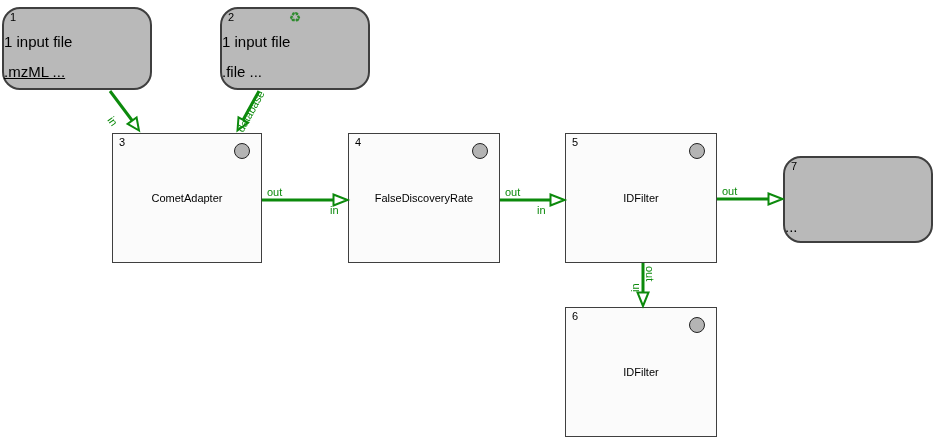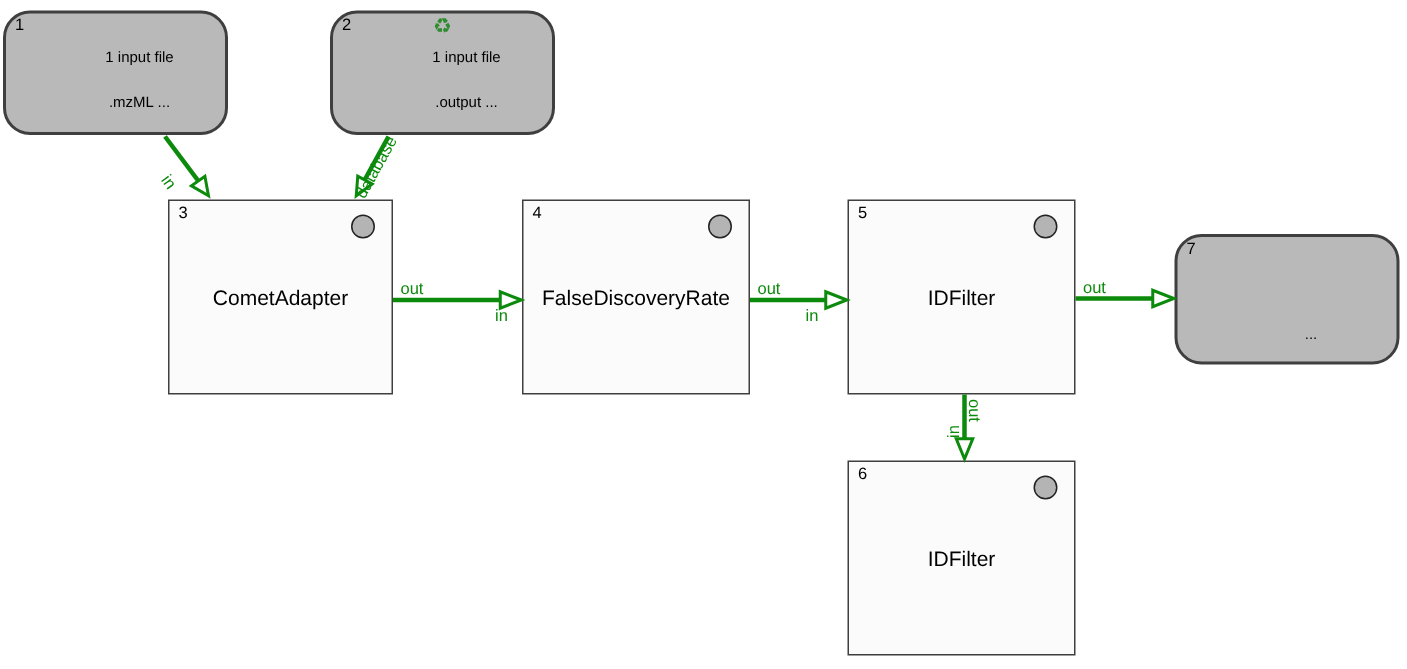--- a/index.html
+++ b/index.html
@@ -14,25 +14,25 @@
     border-radius:18px;
   }
   .node-tool {
     background:var(--node_light_fill,#fbfbfb);
     border:1.5px solid var(--node_border,#3f3f3f);
   }
   .node-num {
     position:absolute; top:2px; left:6px;
     font-size:11px; color:#000;
   }
-  .io-line { position:absolute; left:16px; width:100%; text-align:center;
-    font-size:10px; color:#000; }
+  .io-line { position:absolute; left:0; width:100%; 
+    font-size:15px; color:#000; }
   .tool-label {
     position:absolute; inset:0; display:flex; align-items:center; justify-content:center;
-    font-size:14px; color:#000;
+    font-size:11px; color:#000;
   }
   .status-circle {
     position:absolute; top:9px; right:11px; width:16px; height:16px;
     border-radius:50%; background:var(--circle_fill,#b4b4b4);
     border:1.5px solid #222; box-sizing:border-box;
   }
   .recycle {
     position:absolute; top:1px; left:50%; transform:translateX(-50%);
     font-size:14px; line-height:14px; color:var(--recycle_green,#2e8b2e);
   }
@@ -44,28 +44,28 @@
     font-family:"Liberation Sans", sans-serif; }
 </style>
 </head>
 <body>
 
 <div class="canvas">
 
   <div class="node node-io" style="left:2px; top:7px; width:150px; height:83px;">
     <span class="node-num">1</span>
     <span class="io-line" style="top:24px;">1 input file</span>
-    <span class="io-line" style="top:54px;">.mzML ...</span>
+    <span class="io-line" style="top:54px;text-decoration:underline;">.mzML ...</span>
   </div>
 
   <div class="node node-io" style="left:220px; top:7px; width:150px; height:83px;">
     <span class="node-num">2</span>
     <span class="recycle">♻</span>
     <span class="io-line" style="top:24px;">1 input file</span>
-    <span class="io-line" style="top:54px;">.output ...</span>
+    <span class="io-line" style="top:54px;">.file ...</span>
   </div>
 
   <div class="node node-tool" style="left:112px; top:133px; width:150px; height:130px;">
     <span class="node-num">3</span>
     <span class="status-circle"></span>
     <span class="tool-label">CometAdapter</span>
   </div>
 
   <div class="node node-tool" style="left:348px; top:133px; width:152px; height:130px;">
     <span class="node-num">4</span>

